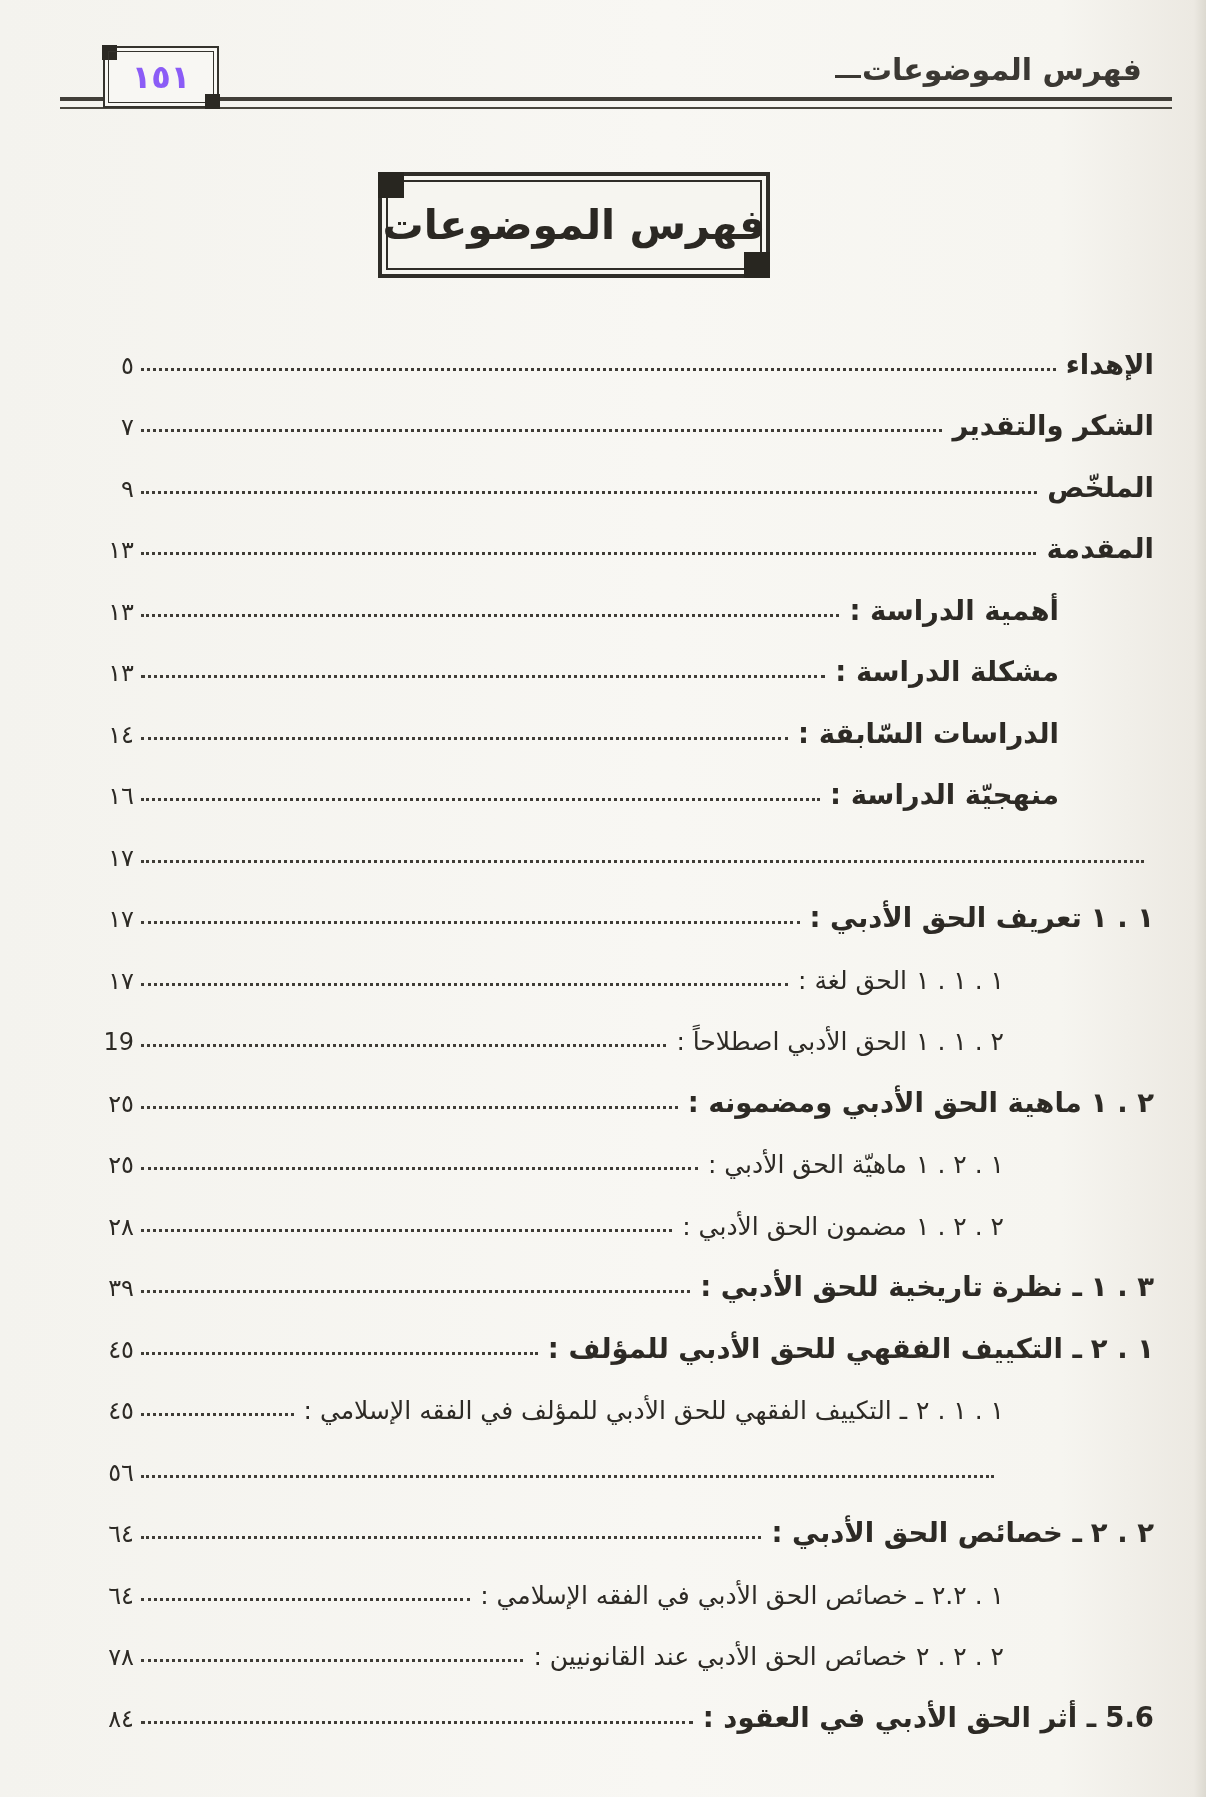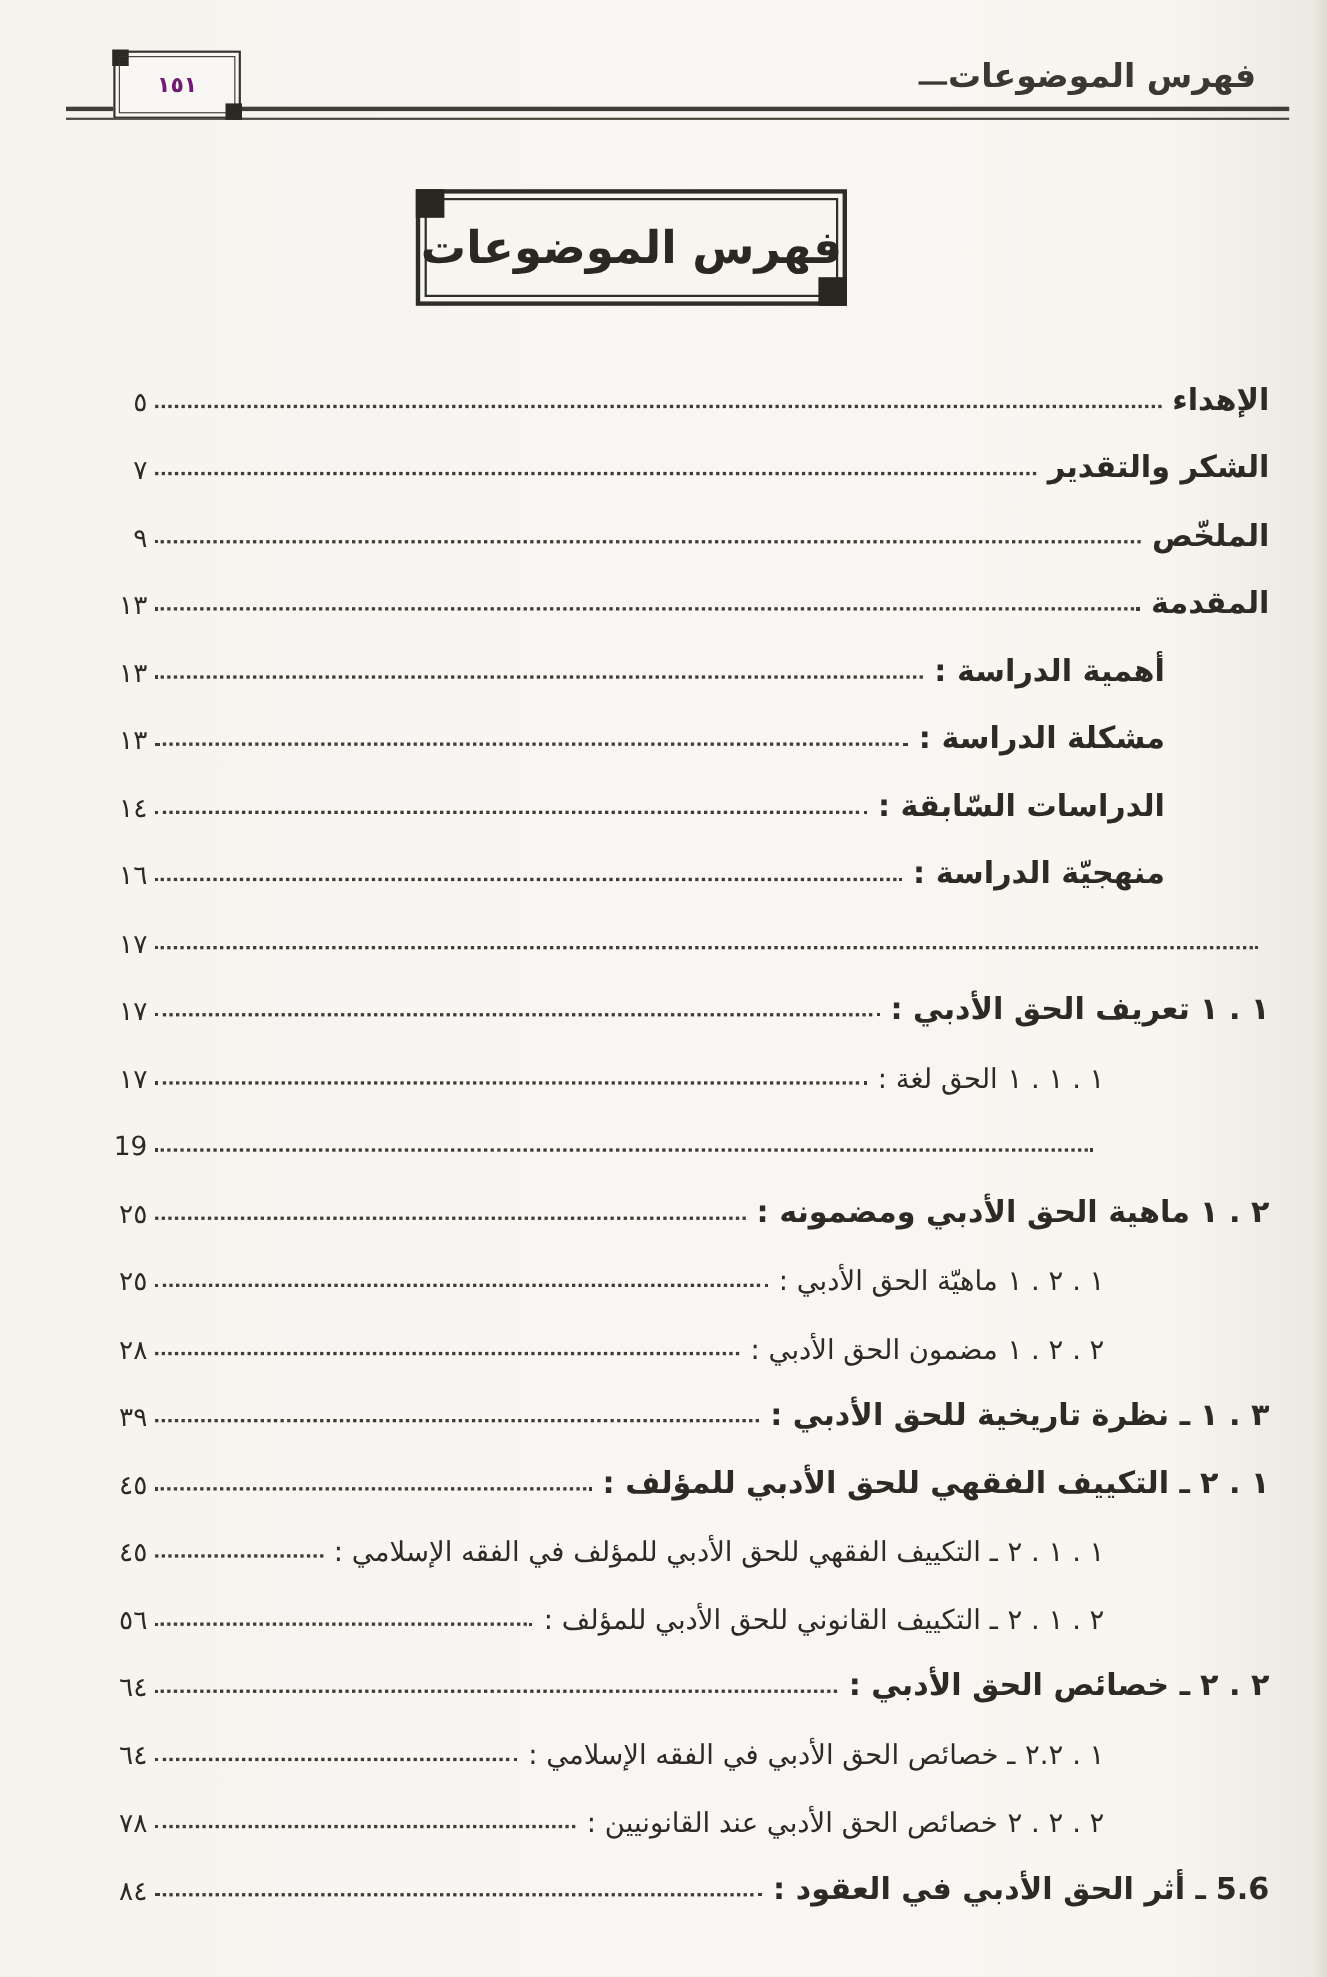--- a/index.html
+++ b/index.html
@@ -18,21 +18,21 @@
     position:absolute;left:60px;right:34px;top:97px;height:6px;
     border-top:4px solid #413e38;border-bottom:2px solid #4a473f;
   }
   .pagebox{
     position:absolute;left:103px;top:46px;width:112px;height:58px;
     border:2px solid #35332d;background:#f8f7f3;z-index:2;
   }
   .pagebox .inner{
     position:absolute;inset:3px;border:1px solid #35332d;
     display:flex;align-items:center;justify-content:center;
-    font-size:20px;font-weight:700;color:#701a75;
+    font-size:32px;font-weight:700;color:#8b5cf6;
   }
   .pagebox::before,.pagebox::after{
     content:"";position:absolute;width:15px;height:15px;background:#2b2923;
   }
   .pagebox::before{top:-3px;left:-3px;}
   .pagebox::after{bottom:-3px;right:-3px;}
   .runtitle{
     position:absolute;right:64px;top:52px;
     font-size:30px;font-weight:700;color:#3b3833;
     direction:rtl;
@@ -155,20 +155,21 @@
         <span class="t"><span class="num">١ . ١</span><span>تعريف الحق الأدبي :</span></span>
         <span class="leader"></span>
         <span class="pg">١٧</span>
       </div>
       <div class="row lv2">
         <span class="t"><span class="num">١ . ١ . ١</span><span>الحق لغة :</span></span>
         <span class="leader"></span>
         <span class="pg">١٧</span>
       </div>
       <div class="row lv2">
+        <span class="t"><span class="num">٢ . ١ . ١</span><span>الحق الأدبي اصطلاحاً :</span></span>
         <span class="leader"></span>
         <span class="pg">19</span>
       </div>
       <div class="row lv0 b">
         <span class="t"><span class="num">٢ . ١</span><span>ماهية الحق الأدبي ومضمونه :</span></span>
         <span class="leader"></span>
         <span class="pg">٢٥</span>
       </div>
       <div class="row lv2">
         <span class="t"><span class="num">١ . ٢ . ١</span><span>ماهيّة الحق الأدبي :</span></span>
@@ -189,21 +190,20 @@
         <span class="t"><span class="num">١ . ٢</span><span>ـ التكييف الفقهي للحق الأدبي للمؤلف :</span></span>
         <span class="leader"></span>
         <span class="pg">٤٥</span>
       </div>
       <div class="row lv2">
         <span class="t"><span class="num">١ . ١ . ٢</span><span>ـ التكييف الفقهي للحق الأدبي للمؤلف في الفقه الإسلامي :</span></span>
         <span class="leader"></span>
         <span class="pg">٤٥</span>
       </div>
       <div class="row lv2">
-        <span class="t"><span class="num">٢ . ١ . ٢</span><span>ـ التكييف القانوني للحق الأدبي للمؤلف :</span></span>
         <span class="leader"></span>
         <span class="pg">٥٦</span>
       </div>
       <div class="row lv0 b">
         <span class="t"><span class="num">٢ . ٢</span><span>ـ خصائص الحق الأدبي :</span></span>
         <span class="leader"></span>
         <span class="pg">٦٤</span>
       </div>
       <div class="row lv2">
         <span class="t"><span class="num">١ . ٢.٢</span><span>ـ خصائص الحق الأدبي في الفقه الإسلامي :</span></span>

